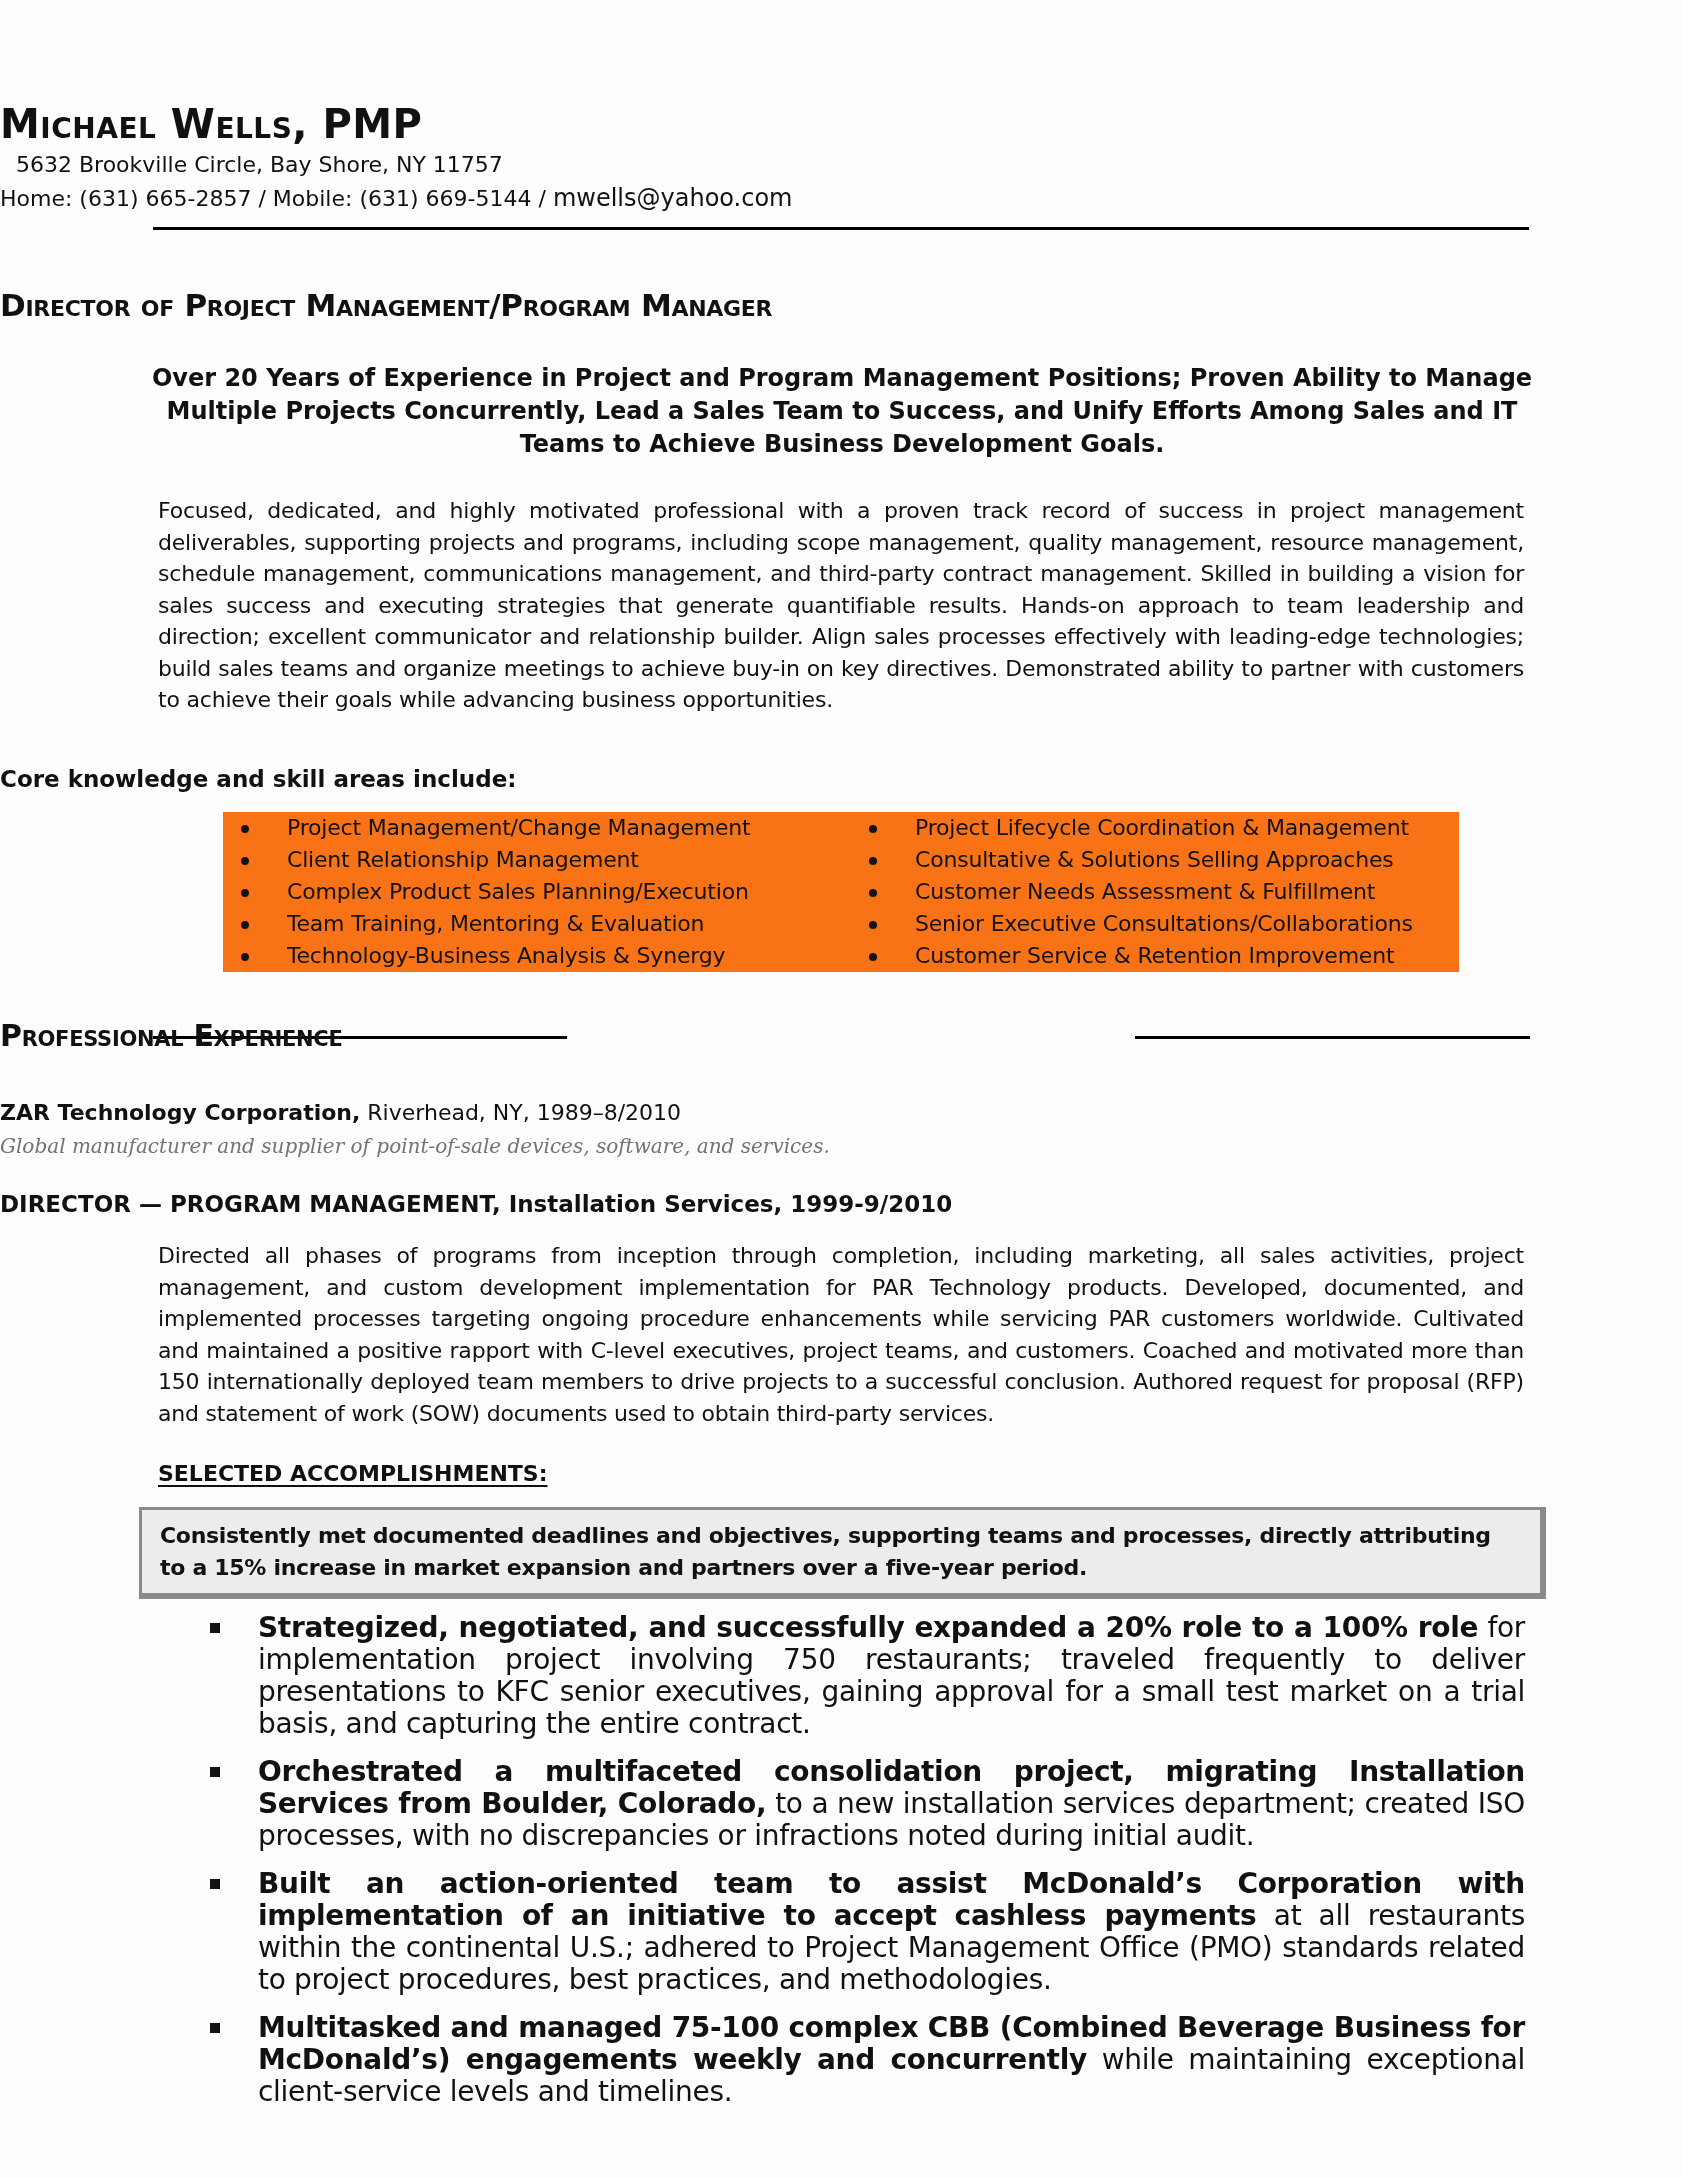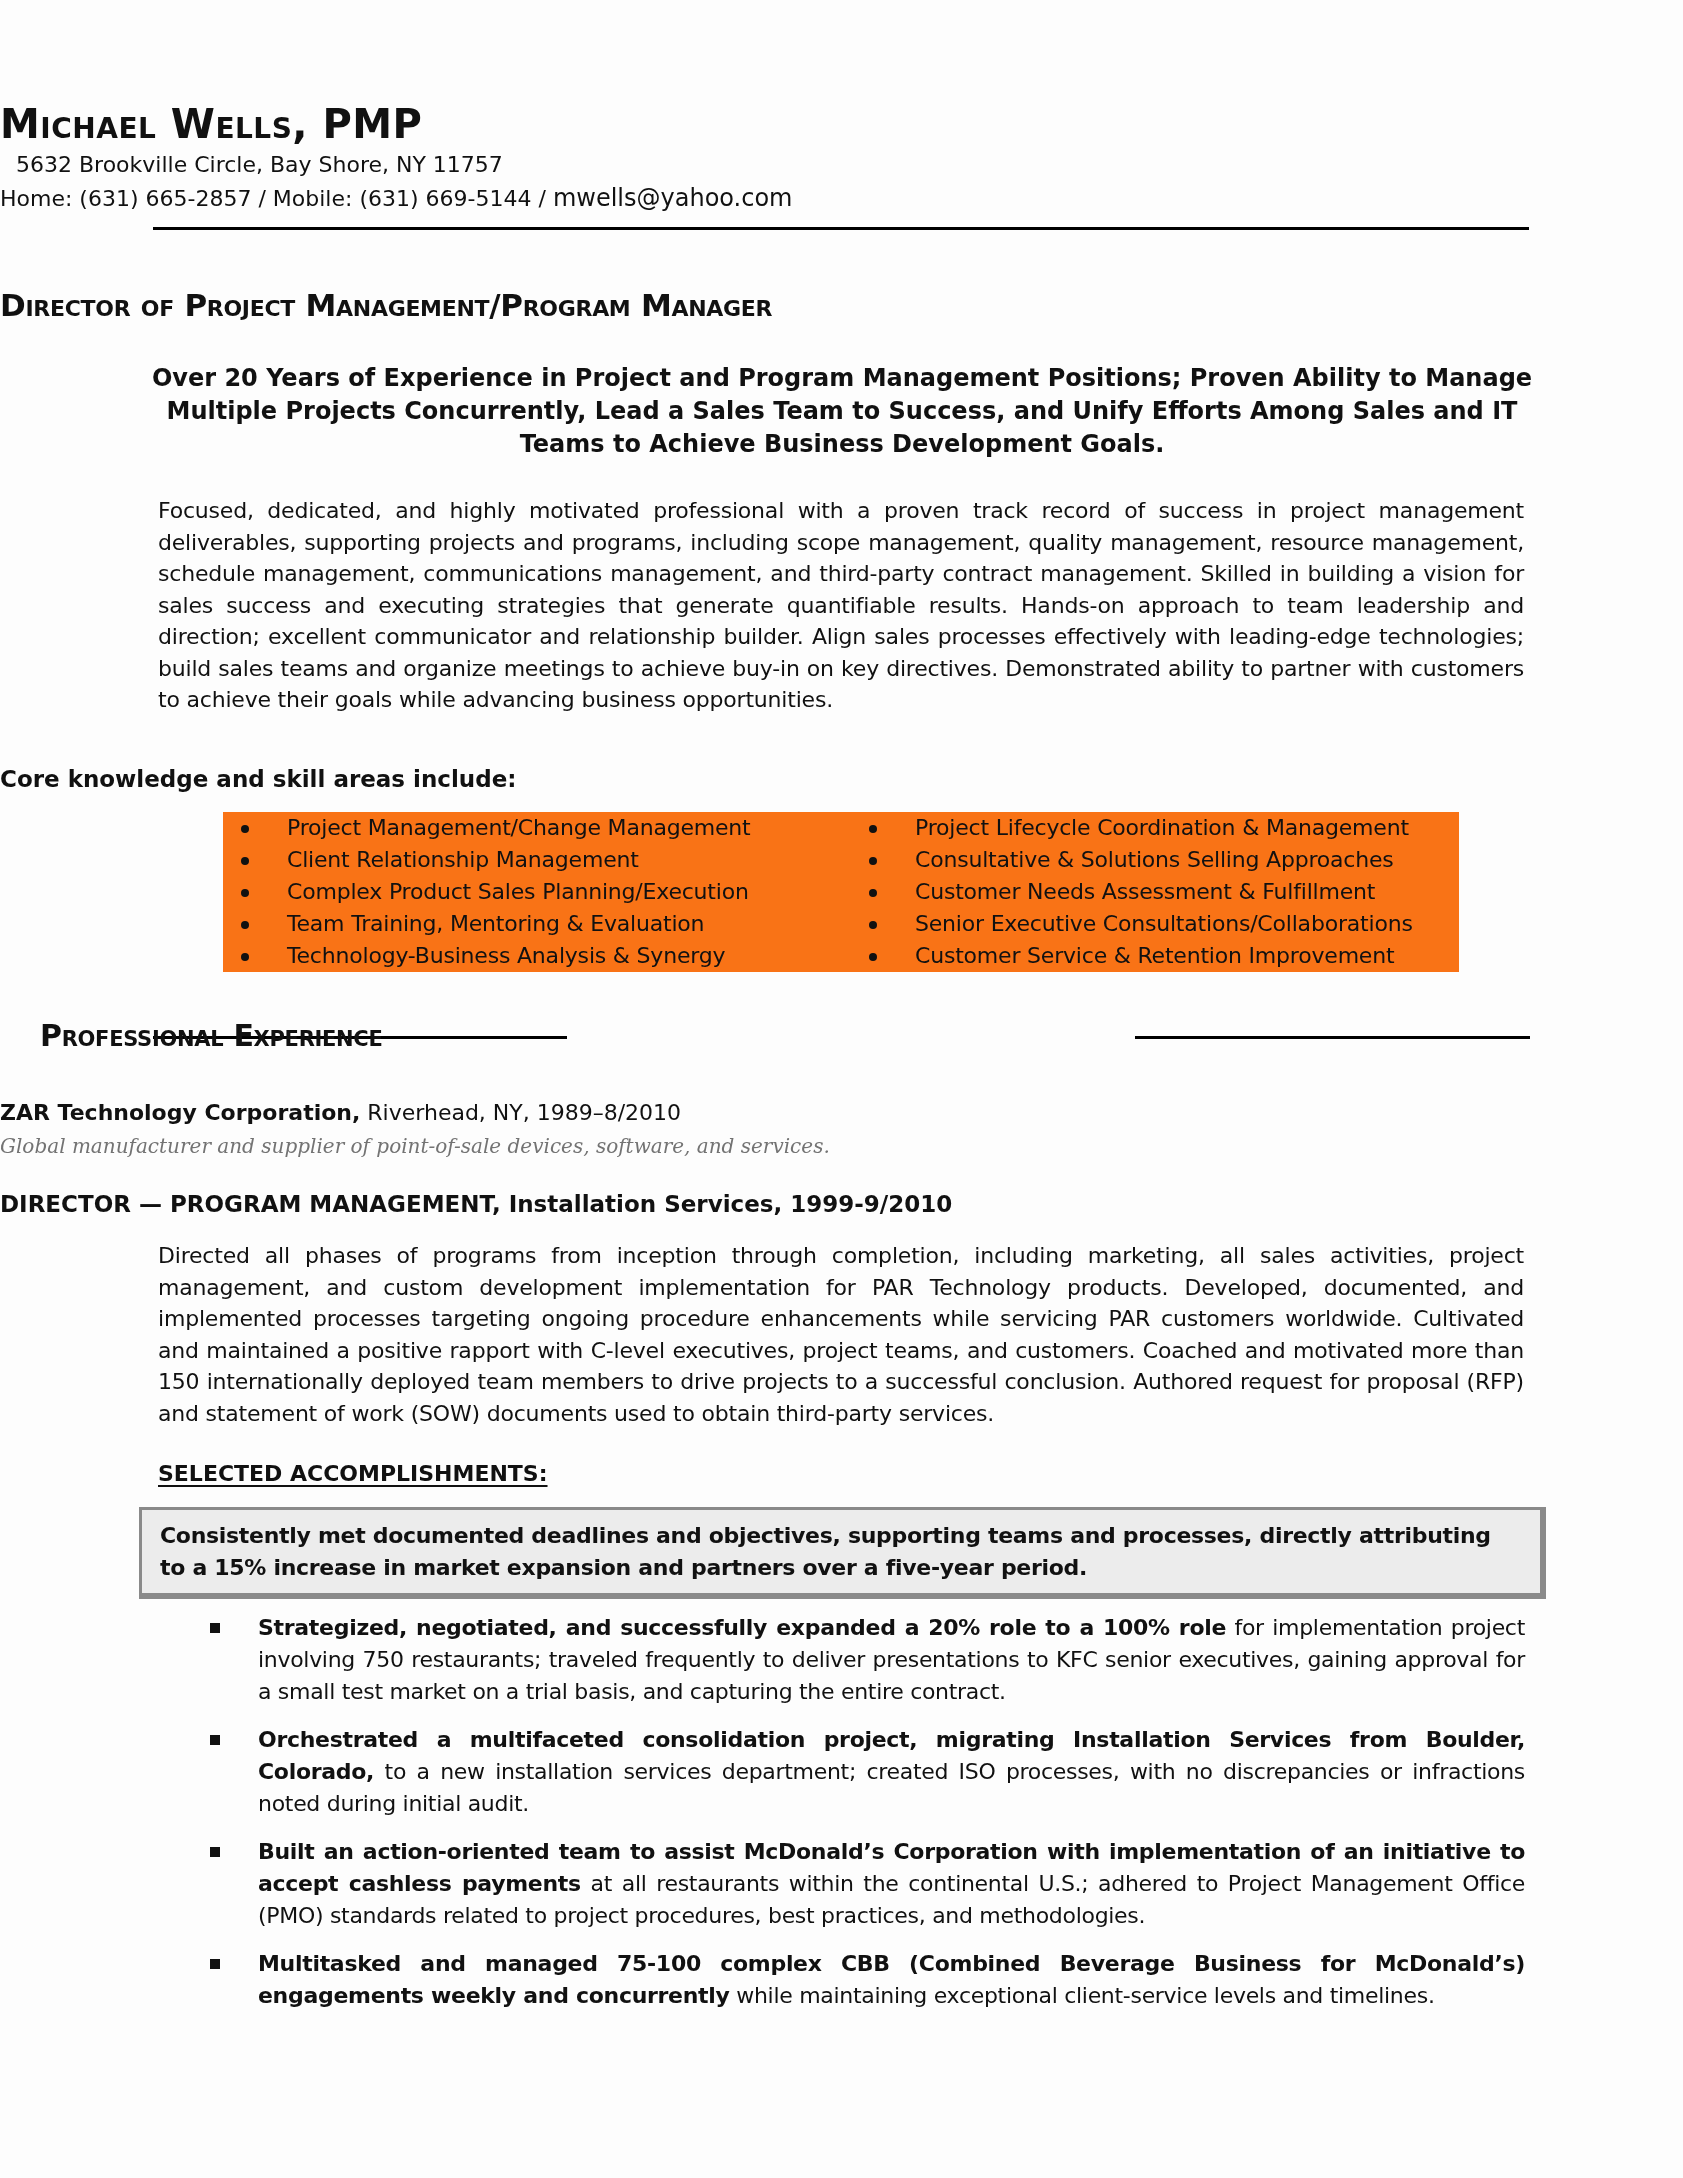--- a/index.html
+++ b/index.html
@@ -15,32 +15,32 @@
   .title { top: 287px; font-size: 31px; font-weight: bold; font-variant: small-caps; letter-spacing: -0.3px; }
   .tagline { top: 362px; left: 149px; width: 1386px; text-align: center; font-size: 24px; font-weight: bold; line-height: 33px; }
   .para { font-size: 22px; line-height: 31.5px; text-align: justify; text-align-last: left; letter-spacing: -0.2px; }
   .summary { top: 495px; left: 158px; width: 1366px; }
   .core-head { top: 766px; font-size: 23px; font-weight: bold; }
   .skills-box { top: 812px; left: 223px; width: 1236px; height: 160px; background: #f97316; }
   .skills-col { position: absolute; top: 0; }
   .skill { height: 32px; line-height: 32px; font-size: 22px; position: relative; white-space: nowrap; letter-spacing: -0.2px; }
   .skill .dot { position: absolute; left: 18px; top: 13px; width: 8px; height: 8px; border-radius: 50%; background: #111; }
   .skill .txt { position: absolute; left: 64px; }
-  .pe-head { top: 1018px; font-size: 30px; font-weight: bold; font-variant: small-caps; letter-spacing: -0.3px; padding-left: 40px; }
+  .pe-head { top: 1018px; font-size: 30px; font-weight: bold; font-variant: small-caps; letter-spacing: -0.3px; }
   .company { top: 1100px; font-size: 22px; }
   .company b { font-weight: bold; }
   .company-desc { top: 1134px; font-family: "DejaVu Serif", serif; font-style: italic; font-size: 20px; color: #737373; }
   .job-title { top: 1191px; font-size: 23px; font-weight: bold; }
   .job-para { top: 1240px; left: 158px; width: 1366px; }
   .sel-head { top: 1461px; left: 158px; font-size: 22px; font-weight: bold; text-decoration: underline; text-decoration-thickness: 2px; text-underline-offset: 4px; }
   .acc-box { top: 1507px; left: 139px; width: 1398px; height: 83px; background: #ececec;
              border: 3px solid #8a8a8a; border-right-width: 6px; border-bottom-width: 6px; box-sizing: content-box; }
   .acc-box-text { position: absolute; left: 18px; top: 10px; width: 1346px; font-size: 22px; font-weight: bold; line-height: 32px; letter-spacing: -0.3px; }
   .bullets { top: 1612px; left: 210px; width: 1315px; }
-  .bullet { position: relative; padding-left: 48px; font-size: 22px; line-height: 32px; text-align: justify; text-align-last: left; margin-bottom: 16px; letter-spacing: -0.3px; }
+  .bullet { position: relative; padding-left: 48px; font-size: 28px; line-height: 32px; text-align: justify; text-align-last: left; margin-bottom: 16px; letter-spacing: -0.3px; }
   .bullet .sq { position: absolute; left: 0; top: 11px; width: 10px; height: 10px; background: #111; }
   .bullet b { font-weight: bold; }
 </style>
 </head>
 <body>
 
 <div class="abs center name">Michael Wells, PMP</div>
 <div class="abs center addr">5632 Brookville Circle, Bay Shore, NY 11757</div>
 <div class="abs center contact">
   <span>Home: (631) 665-2857 / Mobile: (631) 669-5144 / </span><span class="email">mwells@yahoo.com</span>

